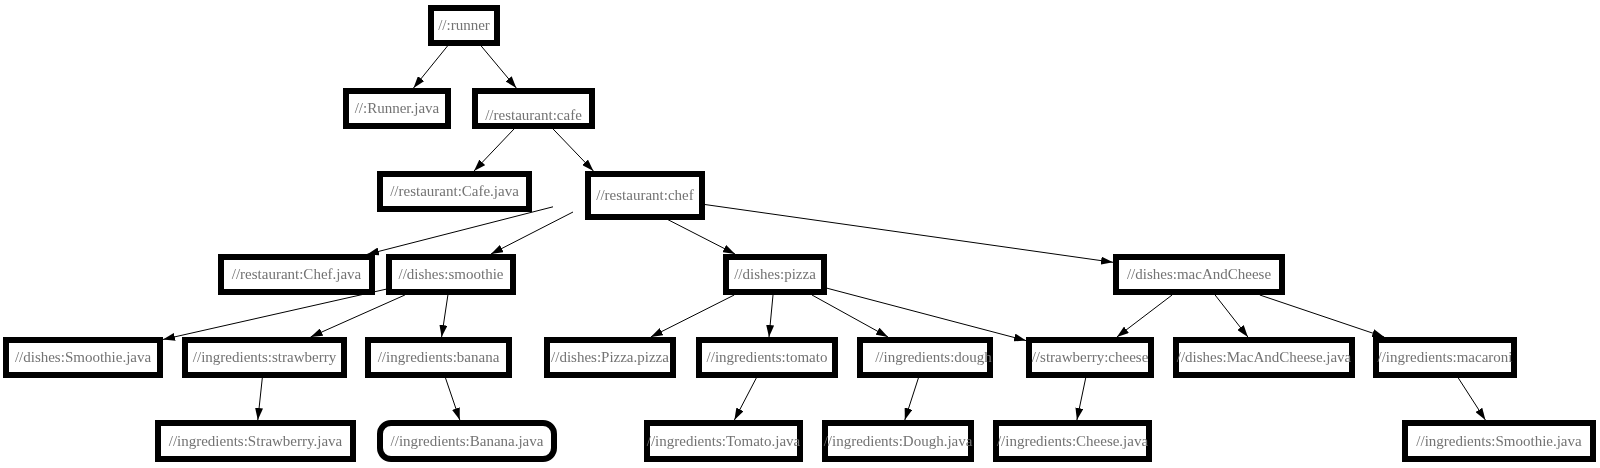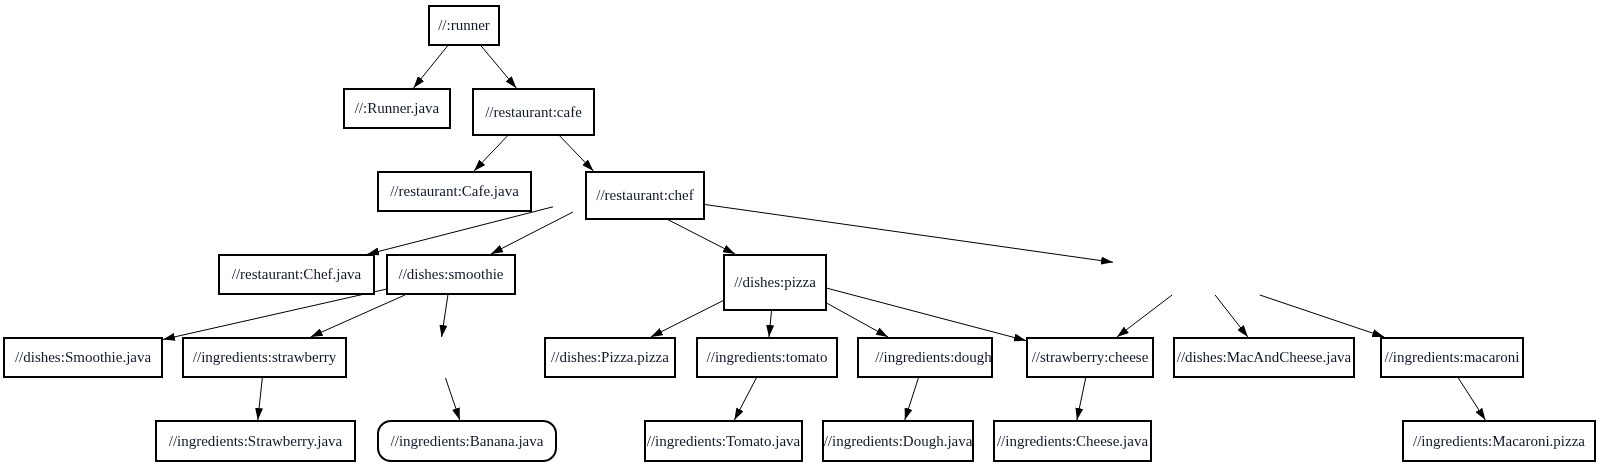--- a/index.html
+++ b/index.html
@@ -24,27 +24,27 @@
   #edges {
     position: absolute;
     left: 0;
     top: 0;
     z-index: 1;
   }
   .node {
     position: absolute;
     box-sizing: border-box;
     background: #ffffff;
-    border: 2px solid #8b5cf6;
+    border: 6px solid #8b5cf6;
     display: flex;
     align-items: center;
     justify-content: center;
     font-size: 15px;
     line-height: 1;
-    color: #0f172a;
+    color: #737373;
     white-space: nowrap;
     z-index: 2;
   }
 </style>
 </head>
 <body>
 
 <div id="graph">
   <svg id="edges" width="1600" height="468" xmlns="http://www.w3.org/2000/svg">
     <defs>
@@ -76,73 +76,79 @@
       <line x1="1215.1" y1="295.0" x2="1247.9" y2="337.0" stroke="#000000" stroke-width="1" marker-end="url(#arrowhead)"></line>
       <line x1="1259.8" y1="295.0" x2="1384.2" y2="337.0" stroke="#000000" stroke-width="1" marker-end="url(#arrowhead)"></line>
       <line x1="1458.3" y1="378.0" x2="1485.4" y2="420.0" stroke="#000000" stroke-width="1" marker-end="url(#arrowhead)"></line>
     </svg>
 <div class="node" style="left: 428px; top: 5px; width: 72px; height: 41px; background: rgb(255, 255, 255); border-color: rgb(0, 0, 0);">
       <span>//:runner</span>
     </div>
     <div class="node" style="left: 343px; top: 88px; width: 108px; height: 41px; background: rgb(255, 255, 255); border-color: rgb(0, 0, 0);">
       <span>//:Runner.java</span>
     </div>
-    <div class="node" style="left: 472px; top: 88px; width: 123px; height: 48px; background: rgb(255, 255, 255); border-color: rgb(0, 0, 0);">
+    <div class="node" style="left: 472px; top: 88px; width: 123px; height: 41px; background: rgb(255, 255, 255); border-color: rgb(0, 0, 0); align-items: flex-end;">
       <span>//restaurant:cafe</span>
     </div>
     <div class="node" style="left: 377px; top: 171px; width: 155px; height: 41px; background: rgb(255, 255, 255); border-color: rgb(0, 0, 0);">
       <span>//restaurant:Cafe.java</span>
     </div>
     <div class="node" style="left: 553px; top: 171px; width: 120px; height: 49px; background: rgb(255, 255, 255); border-color: rgb(0, 0, 0); margin-left: 32px;">
       <span>//restaurant:chef</span>
     </div>
     <div class="node" style="left: 210px; top: 254px; width: 157px; height: 41px; background: rgb(255, 255, 255); border-color: rgb(0, 0, 0); margin-left: 8px;">
       <span>//restaurant:Chef.java</span>
     </div>
     <div class="node" style="left: 386px; top: 254px; width: 130px; height: 41px; background: rgb(255, 255, 255); border-color: rgb(0, 0, 0);">
       <span>//dishes:smoothie</span>
     </div>
-    <div class="node" style="left: 723px; top: 254px; width: 104px; height: 57px; background: rgb(255, 255, 255); border-color: rgb(0, 0, 0);">
+    <div class="node" style="left: 723px; top: 254px; width: 104px; height: 41px; background: rgb(255, 255, 255); border-color: rgb(0, 0, 0);">
       <span>//dishes:pizza</span>
+    </div>
+    <div class="node" style="left: 1113px; top: 254px; width: 172px; height: 41px; background: rgb(255, 255, 255); border-color: rgb(0, 0, 0);">
+      <span>//dishes:macAndCheese</span>
     </div>
     <div class="node" style="left: 3px; top: 337px; width: 160px; height: 41px; background: rgb(255, 255, 255); border-color: rgb(0, 0, 0);">
       <span>//dishes:Smoothie.java</span>
     </div>
     <div class="node" style="left: 182px; top: 337px; width: 165px; height: 41px; background: rgb(255, 255, 255); border-color: rgb(0, 0, 0);">
       <span>//ingredients:strawberry</span>
+    </div>
+    <div class="node" style="left: 365px; top: 337px; width: 147px; height: 41px; background: rgb(255, 255, 255); border-color: rgb(0, 0, 0);">
+      <span>//ingredients:banana</span>
     </div>
     <div class="node" style="left: 544px; top: 337px; width: 132px; height: 41px; background: rgb(255, 255, 255); border-color: rgb(0, 0, 0);">
       <span>//dishes:Pizza.pizza</span>
     </div>
     <div class="node" style="left: 696px; top: 337px; width: 142px; height: 41px; background: rgb(255, 255, 255); border-color: rgb(0, 0, 0);">
       <span>//ingredients:tomato</span>
     </div>
     <div class="node" style="left: 857px; top: 337px; width: 136px; height: 41px; background: rgb(255, 255, 255); border-color: rgb(0, 0, 0); padding-left: 17px;">
       <span>//ingredients:dough</span>
     </div>
     <div class="node" style="left: 1026px; top: 337px; width: 128px; height: 41px; background: rgb(255, 255, 255); border-color: rgb(0, 0, 0);">
       <span>//strawberry:cheese</span>
     </div>
     <div class="node" style="left: 1173px; top: 337px; width: 182px; height: 41px; background: rgb(255, 255, 255); border-color: rgb(0, 0, 0);">
       <span>//dishes:MacAndCheese.java</span>
     </div>
-    <div class="node" style="left: 1373px; top: 337px; width: 144px; height: 41px; background: rgb(255, 255, 255); border-color: rgb(0, 0, 0); margin-left: 7px;">
+    <div class="node" style="left: 1373px; top: 337px; width: 144px; height: 41px; background: rgb(255, 255, 255); border-color: rgb(0, 0, 0);">
       <span>//ingredients:macaroni</span>
     </div>
     <div class="node" style="left: 155px; top: 420px; width: 201px; height: 42px; background: rgb(255, 255, 255); border-color: rgb(0, 0, 0);">
       <span>//ingredients:Strawberry.java</span>
     </div>
     <div class="node" style="left: 377px; top: 420px; width: 180px; height: 42px; background: rgb(255, 255, 255); border-color: rgb(0, 0, 0); border-radius: 14px;">
       <span>//ingredients:Banana.java</span>
     </div>
     <div class="node" style="left: 644px; top: 420px; width: 159px; height: 42px; background: rgb(255, 255, 255); border-color: rgb(0, 0, 0);">
       <span>//ingredients:Tomato.java</span>
     </div>
     <div class="node" style="left: 822px; top: 420px; width: 152px; height: 42px; background: rgb(255, 255, 255); border-color: rgb(0, 0, 0);">
       <span>//ingredients:Dough.java</span>
     </div>
     <div class="node" style="left: 993px; top: 420px; width: 159px; height: 42px; background: rgb(255, 255, 255); border-color: rgb(0, 0, 0);">
       <span>//ingredients:Cheese.java</span>
     </div>
     <div class="node" style="left: 1402px; top: 420px; width: 194px; height: 42px; background: rgb(255, 255, 255); border-color: rgb(0, 0, 0);">
-      <span>//ingredients:Macaroni.pizza</span>
+      <span>//ingredients:Smoothie.java</span>
     </div>
   </div>
 
 </body></html>

